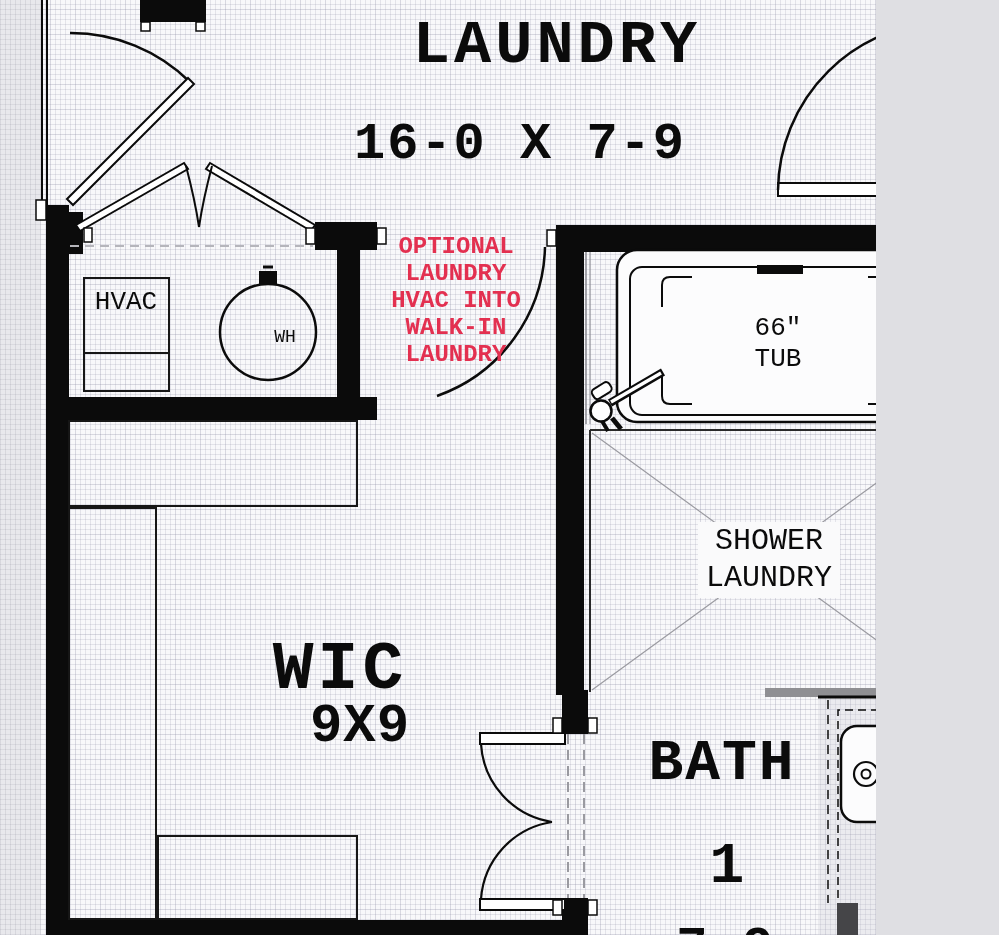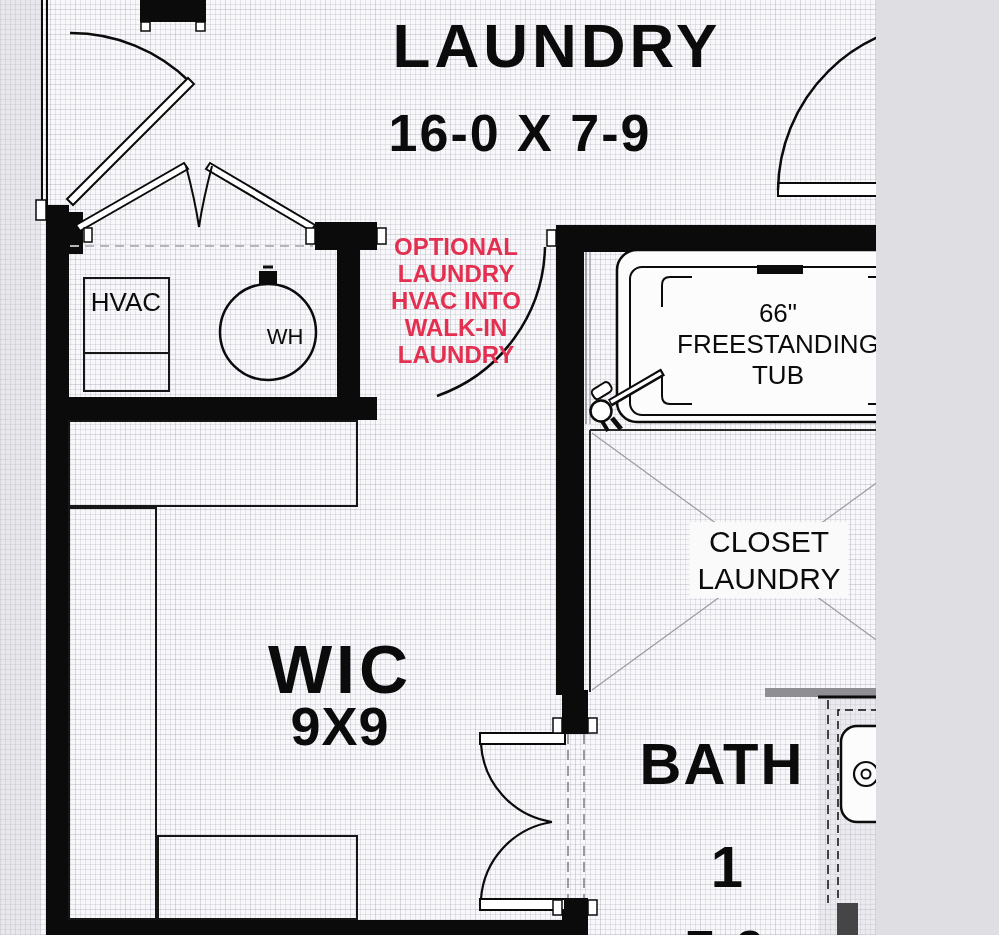--- a/index.html
+++ b/index.html
@@ -4,42 +4,42 @@
 <style>
   html,body{margin:0;padding:0;background:#dfdfe3;}
   #plan{
     position:relative;width:876px;height:935px;overflow:hidden;
     background-color:#f8f8fa;
     background-image:
       repeating-linear-gradient(0deg, rgba(130,130,155,.18) 0 1px, transparent 1px 5px),
       repeating-linear-gradient(90deg, rgba(130,130,155,.18) 0 1px, transparent 1px 5px),
       repeating-linear-gradient(0deg, rgba(110,110,140,.10) 0 1px, transparent 1px 25px),
       repeating-linear-gradient(90deg, rgba(110,110,140,.10) 0 1px, transparent 1px 25px);
-    font-family:Liberation Sans, sans-serif;color:#0b0b0b;
+    font-family:Liberation Mono, monospace;color:#0b0b0b;
   }
   .abs{position:absolute;}
   .wall{position:absolute;background:#0b0b0b;}
   .shelf{position:absolute;border:2px solid #161616;box-sizing:border-box;}
   .outside{
     position:absolute;left:0;top:0;width:41px;height:935px;background:#e8e8ec;
     background-image:repeating-linear-gradient(90deg, rgba(90,90,110,.12) 0 1px, transparent 1px 5px),
                      repeating-linear-gradient(0deg, rgba(90,90,110,.10) 0 1px, transparent 1px 5px);
   }
   .dblline{position:absolute;box-sizing:border-box;border-left:2px solid #0b0b0b;border-right:2px solid #0b0b0b;background:transparent;}
   svg.overlay{position:absolute;left:0;top:0;}
   .lbl{position:absolute;transform:translate(-50%,-50%);text-align:center;white-space:nowrap;}
   .room-title{font-weight:900;font-size:62px;letter-spacing:4px;}
   .room-dims{font-weight:800;font-size:52px;letter-spacing:2px;}
   .wic-title{font-weight:900;font-size:68px;letter-spacing:4px;margin-top:28px;}
   .wic-dims{font-weight:800;font-size:54px;letter-spacing:1px;}
   .bath-title{font-weight:900;font-size:58px;letter-spacing:2px;}
   .bath-num{font-weight:900;font-size:58px;}
   .note{color:#e33050;font-weight:800;font-size:24px;line-height:27px;}
   .fix{font-size:26px;text-align:right;}
-  .wh-lbl{font-size:22px;padding-left:36px;}
+  .wh-lbl{font-size:18px;padding-left:36px;}
   .tub-lbl{font-size:26px;line-height:31px;}
   .shower-lbl{font-size:30px;line-height:37px;background:#fafafb;padding:1px 8px;}
   .clip-dims{position:absolute;overflow:hidden;text-align:center;font-weight:800;font-size:52px;line-height:54px;letter-spacing:2px;}
   .vanity-tint{position:absolute;background:rgba(205,205,214,.30);}
 </style>
 </head>
 <body>
 
 <div id="plan">
 
@@ -172,46 +172,45 @@
       <rect x="588" y="718" width="9" height="15"></rect>
       <rect x="553" y="900" width="9" height="15"></rect>
       <rect x="588" y="900" width="9" height="15"></rect>
       <rect x="944" y="2" width="8" height="15"></rect>
       <rect x="941" y="197" width="8" height="16"></rect>
       <rect x="983" y="202" width="8" height="28"></rect>
     </g>
   </svg>
 
   <div class="lbl room-title" style="left:557px;top:45px;">LAUNDRY</div>
-  <div class="lbl room-dims" style="left:520px;top:133px;">16-0 X 7-9</div>
+  <div class="lbl room-dims" style="left:520px;top:144px;">16-0 X 7-9</div>
 
   <div class="lbl note" style="left:456px;top:300px;">
     <div>OPTIONAL</div>
     <div>LAUNDRY</div>
     <div>HVAC INTO</div>
     <div>WALK-IN</div>
     <div>LAUNDRY</div>
   </div>
 
   <div class="lbl fix" style="left:126px;top:302px;">HVAC</div>
   <div class="lbl wh-lbl" style="left:267px;top:337px;">WH</div>
 
   <div class="lbl tub-lbl" style="left:778px;top:344px;">
     <div>66"</div>
-    <div>FREESTANDING</div>
     <div>TUB</div>
   </div>
 
   <div class="lbl shower-lbl" style="left:769px;top:560px;">
-    <div>CLOSET</div>
+    <div>SHOWER</div>
     <div>LAUNDRY</div>
   </div>
 
   <div class="lbl wic-title" style="left:340px;top:641px;">WIC</div>
-  <div class="lbl wic-dims" style="left:340px;top:726px;">9X9</div>
+  <div class="lbl wic-dims" style="left:340px;top:726px;padding-left:40px;">9X9</div>
 
   <div class="lbl bath-title" style="left:722px;top:763px;">BATH</div>
   <div class="lbl bath-num" style="left:727px;top:866px;">1</div>
   <div class="clip-dims" style="left:656px;top:922px;width:140px;height:13px;">
     <span>7-9</span>
   </div>
 
 </div>
 
 </body></html>

